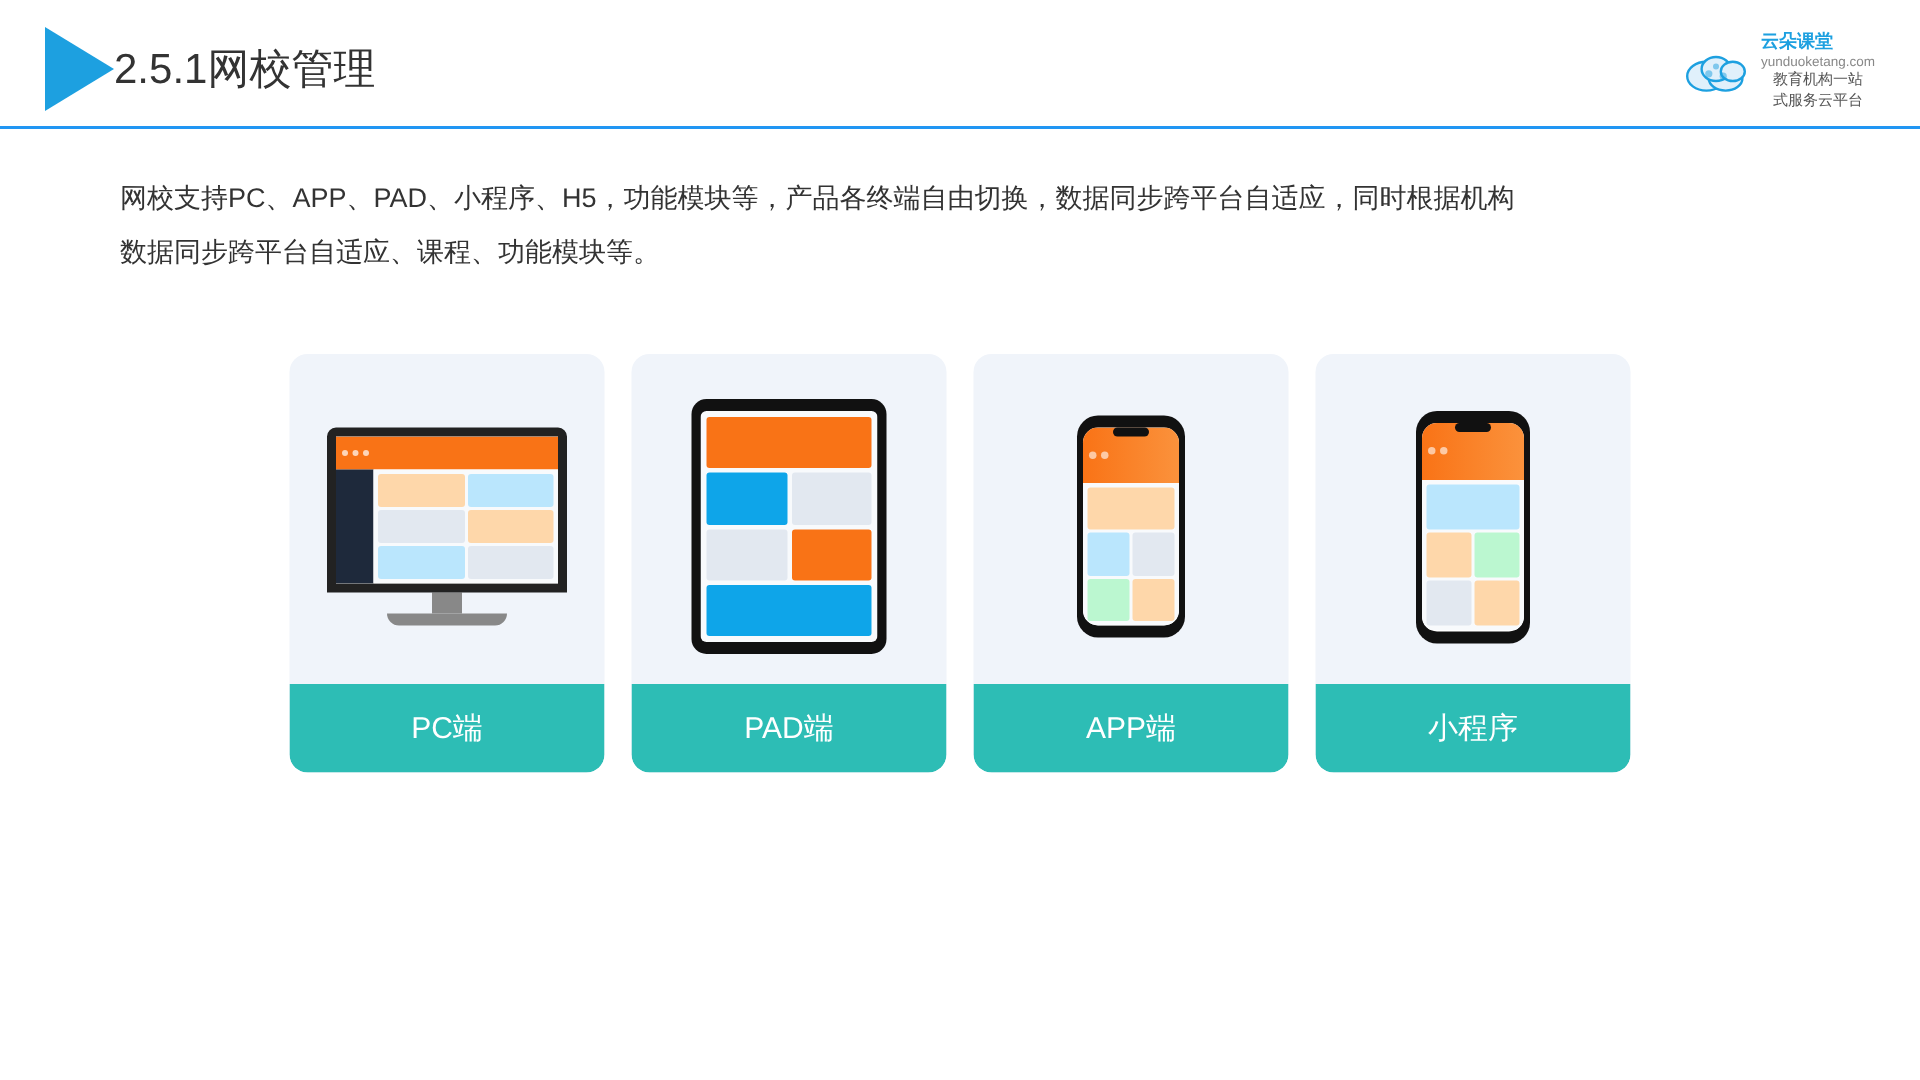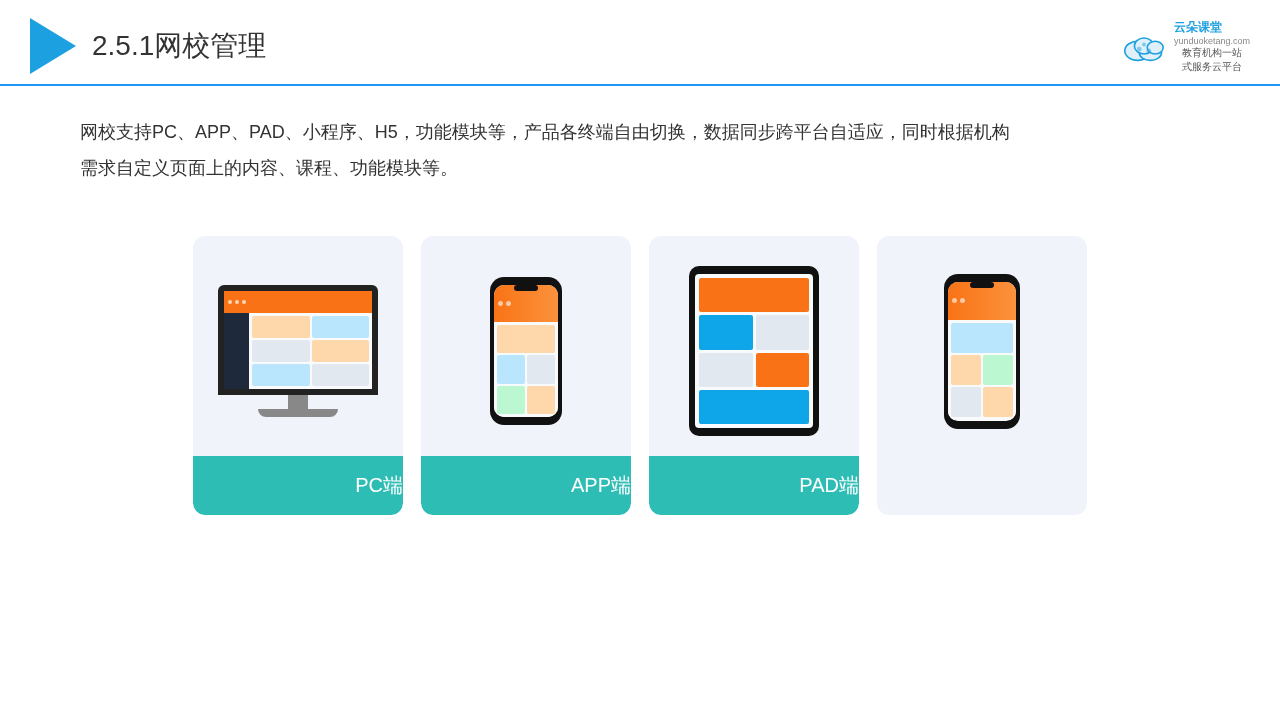--- a/index.html
+++ b/index.html
@@ -15,21 +15,20 @@
     .header {
       display: flex;
       align-items: center;
       justify-content: space-between;
       padding: 18px 30px 10px 30px;
       border-bottom: 2px solid #2196f3;
     }
     .header-left {
       display: flex;
       align-items: center;
-      gap: 16px;
     }
     .logo-triangle {
       width: 0;
       height: 0;
       border-top: 28px solid transparent;
       border-bottom: 28px solid transparent;
       border-left: 46px solid #1da0e0;
     }
     .page-title {
       font-size: 28px;
@@ -194,21 +193,21 @@
     .tab-block { background: #e2e8f0; border-radius: 2px; }
     .tab-block.orange { background: #f97316; }
     .tab-block.teal { background: #0ea5e9; }
     .tab-block.span2 { grid-column: span 2; }
 
     .card-label {
       width: 100%;
       background: #2dbdb5;
       color: #fff;
       font-size: 20px;
-      text-align: right;
+      text-align: center;
       padding: 16px 0;
       font-weight: 400;
       border-radius: 0 0 12px 12px;
       margin-top: auto;
     }
 
     
     .mini-screen {
       width: 100%;
       height: 100%;
@@ -294,21 +293,21 @@
         <span class="brand-name">云朵课堂</span>
         <span class="brand-url">yunduoketang.com</span>
         <span class="brand-slogan">教育机构一站<br>式服务云平台</span>
       </div>
     </div>
   </div>
 </div>
 
 <div class="description">
   <p>网校支持PC、APP、PAD、小程序、H5，功能模块等，产品各终端自由切换，数据同步跨平台自适应，同时根据机构</p>
-  <p>需求自定义页面上的内容、课程、功能模块等。</p>
+  <p>数据同步跨平台自适应、课程、功能模块等。</p>
 </div>
 
 <div class="cards-container">
 
   <div class="card">
     <div class="card-image-area">
       <div class="pc-monitor">
         <div class="monitor-screen">
           <div style="width:100%;height:100%;position:relative;overflow:hidden;">
             <div class="pc-mini-header">
@@ -325,44 +324,20 @@
               <div class="pc-mini-block t"></div>
               <div class="pc-mini-block"></div>
             </div>
           </div>
         </div>
         <div class="monitor-base-neck"></div>
         <div class="monitor-base"></div>
       </div>
     </div>
     <div class="card-label">PC端</div>
-  </div>
-
-  <div class="card">
-    <div class="card-image-area">
-      <div class="phone-mockup">
-        <div class="phone-notch"></div>
-        <div class="phone-screen">
-          <div class="mini-screen">
-            <div class="mini-header">
-              <div class="mini-dot"></div>
-              <div class="mini-dot"></div>
-            </div>
-            <div class="mini-body">
-              <div class="mini-block o span2"></div>
-              <div class="mini-block t"></div>
-              <div class="mini-block"></div>
-              <div class="mini-block g"></div>
-              <div class="mini-block o"></div>
-            </div>
-          </div>
-        </div>
-      </div>
-    </div>
-    <div class="card-label">APP端</div>
   </div>
 
   <div class="card">
     <div class="card-image-area">
       <div class="tablet-mockup">
         <div class="tablet-screen">
           <div class="tablet-screen-inner">
             <div class="tab-block orange span2"></div>
             <div class="tab-block teal"></div>
             <div class="tab-block"></div>
@@ -371,35 +346,60 @@
             <div class="tab-block teal span2"></div>
           </div>
         </div>
       </div>
     </div>
     <div class="card-label">PAD端</div>
   </div>
 
   <div class="card">
     <div class="card-image-area">
+      <div class="phone-mockup">
+        <div class="phone-notch"></div>
+        <div class="phone-screen">
+          <div class="mini-screen">
+            <div class="mini-header">
+              <div class="mini-dot"></div>
+              <div class="mini-dot"></div>
+            </div>
+            <div class="mini-body">
+              <div class="mini-block o span2"></div>
+              <div class="mini-block t"></div>
+              <div class="mini-block"></div>
+              <div class="mini-block g"></div>
+              <div class="mini-block o"></div>
+            </div>
+          </div>
+        </div>
+      </div>
+    </div>
+    <div class="card-label">APP端</div>
+  </div>
+
+  <div class="card">
+    <div class="card-image-area">
       <div class="phone-mockup" style="width:76px;height:155px;">
         <div class="phone-notch"></div>
         <div class="phone-screen">
           <div class="mini-screen">
             <div class="mini-header" style="background: linear-gradient(90deg,#f97316,#fb923c);">
               <div class="mini-dot"></div>
               <div class="mini-dot"></div>
             </div>
             <div class="mini-body">
               <div class="mini-block t span2"></div>
               <div class="mini-block o"></div>
               <div class="mini-block g"></div>
               <div class="mini-block"></div>
               <div class="mini-block o"></div>
             </div>
           </div>
         </div>
       </div>
     </div>
+    <div class="card-label">小程序</div>
   </div>
 
 
 </div>
 
 </body></html>

